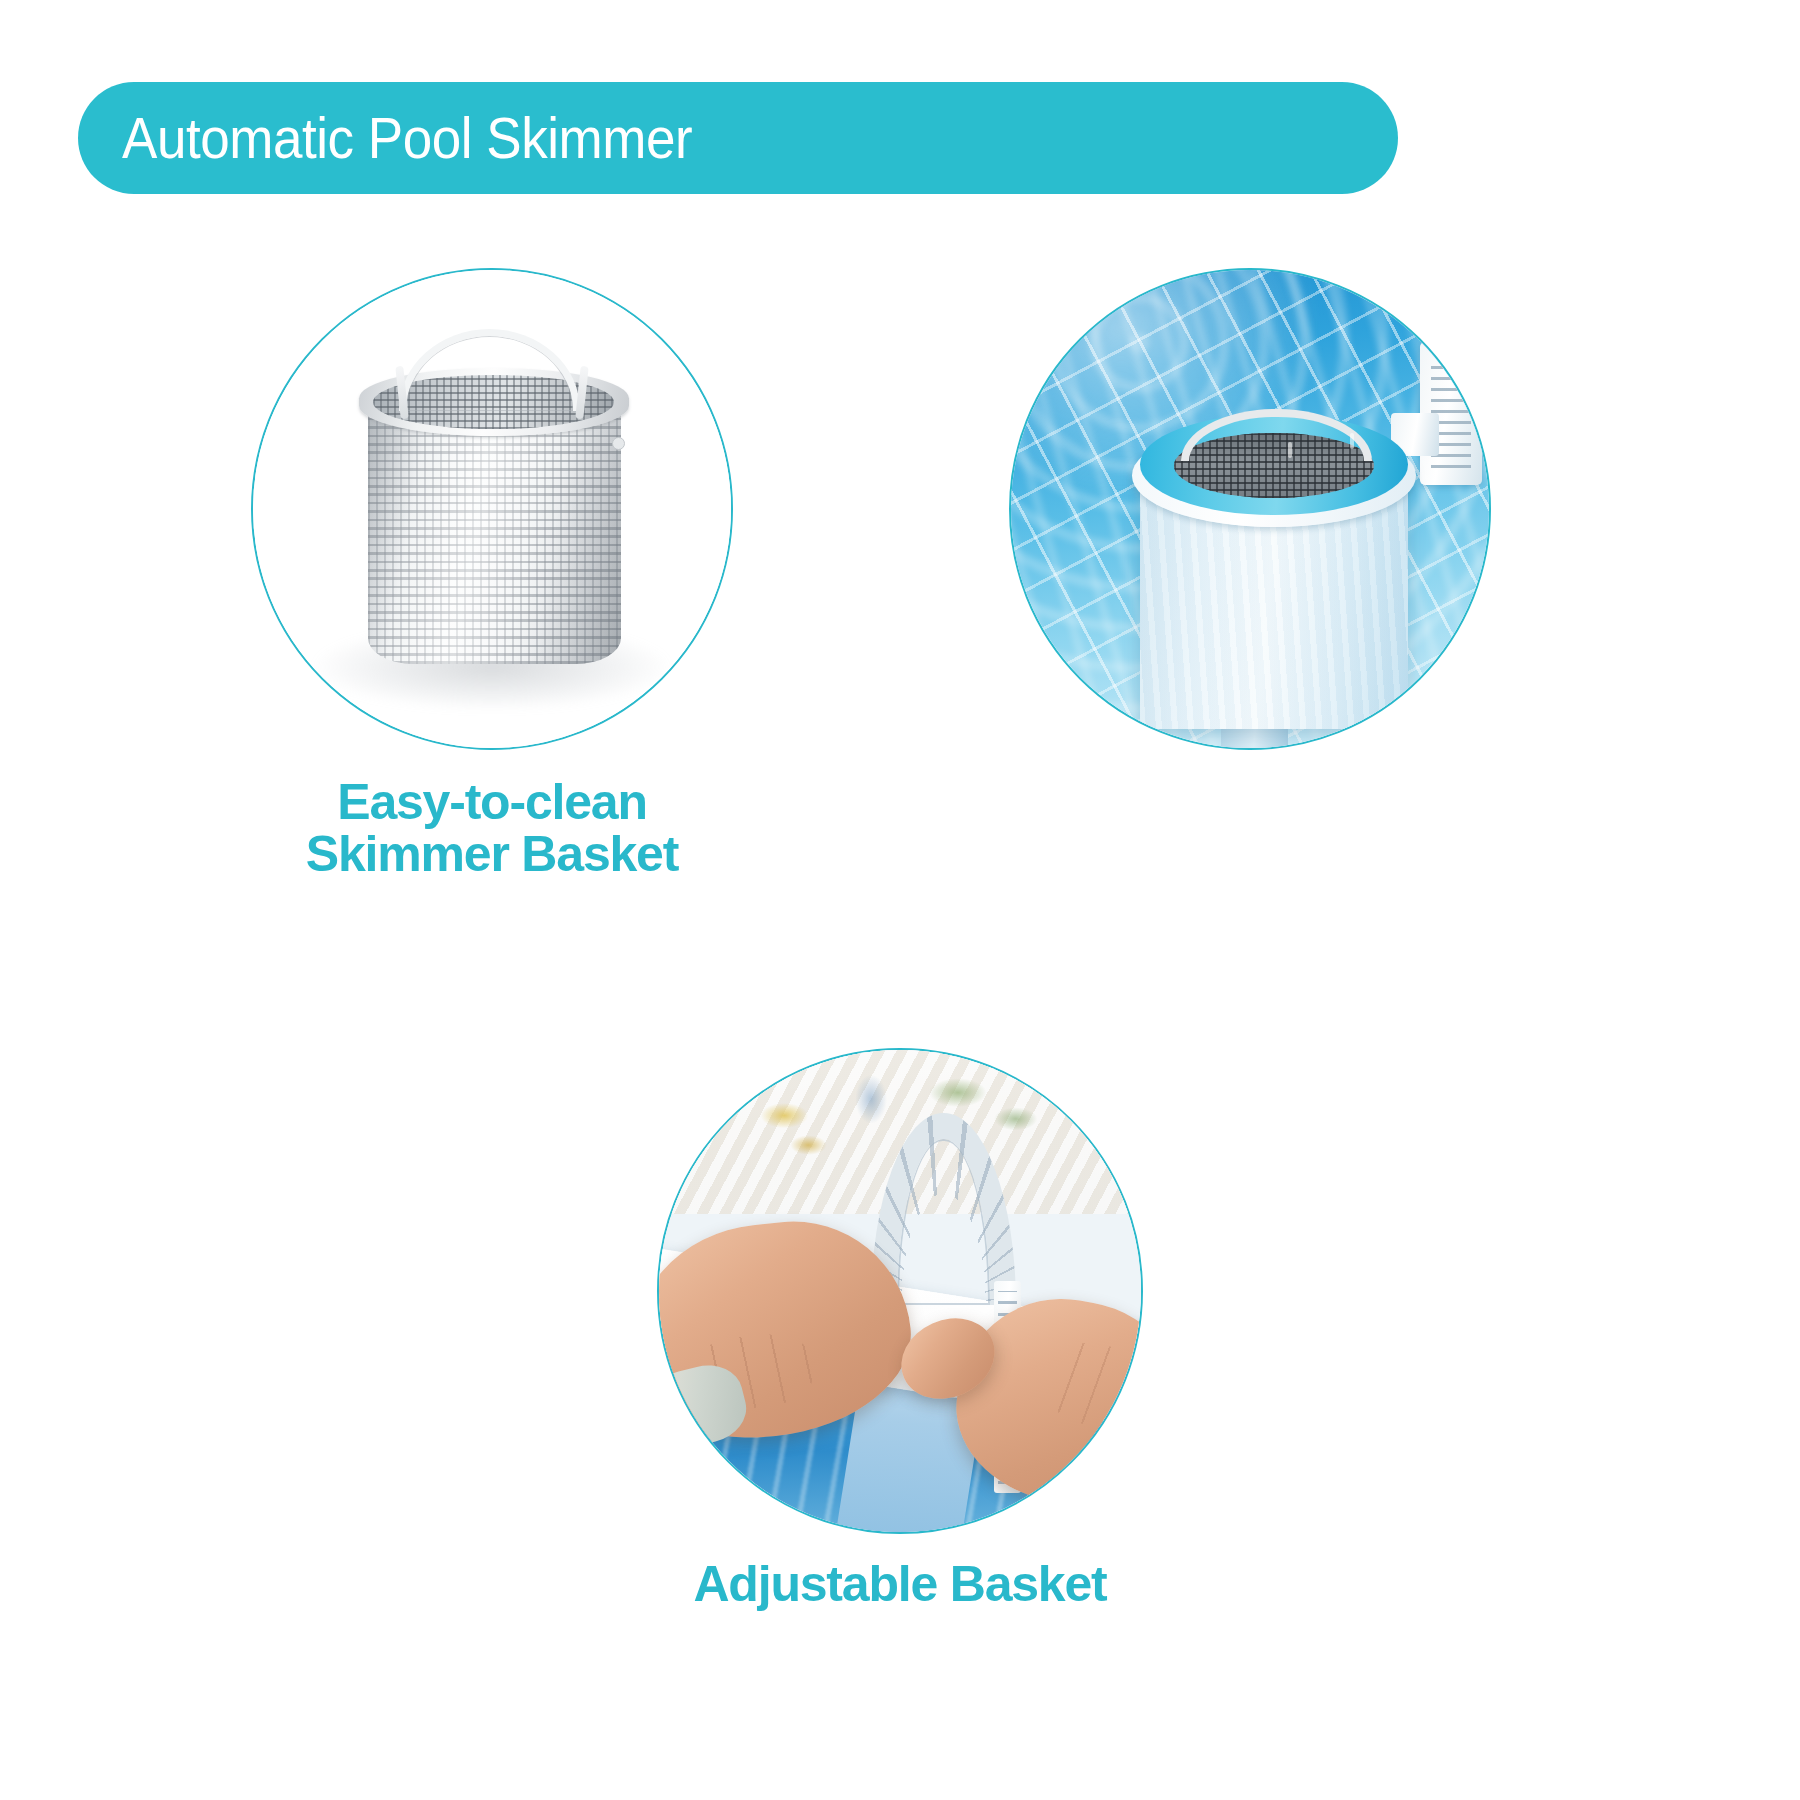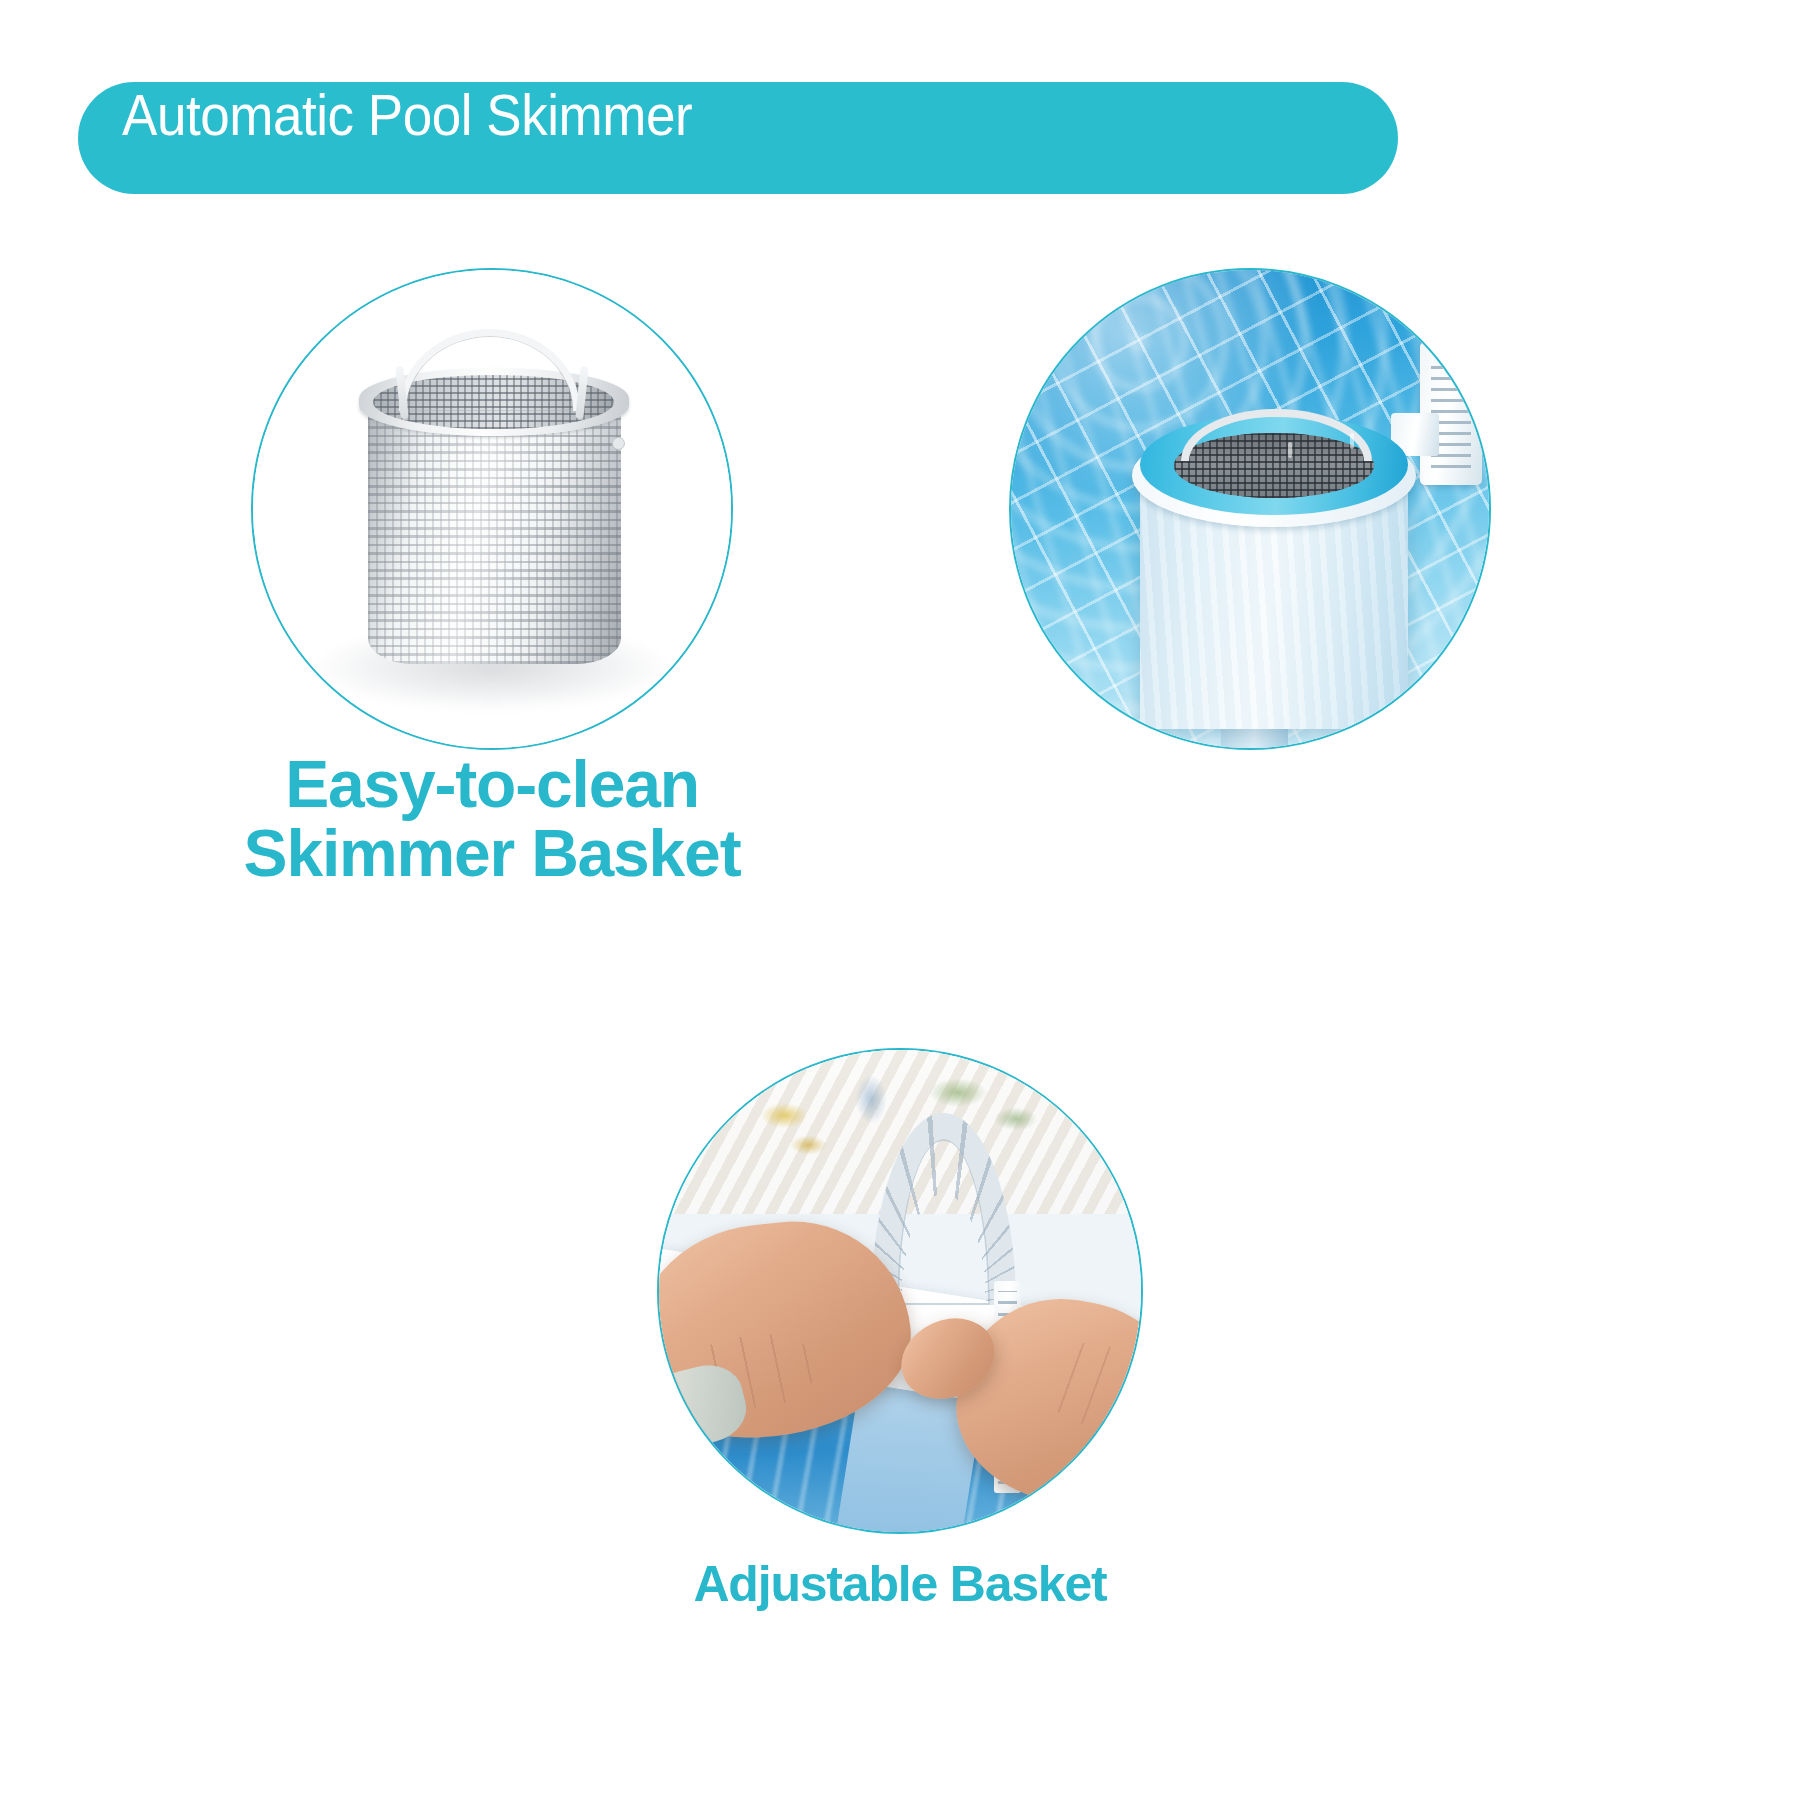--- a/index.html
+++ b/index.html
@@ -11,20 +11,21 @@
   }
 
   
   #header-banner{
     position:absolute;
     left:78px; top:82px;
     width:1320px; height:112px;
     background:#2ABDCE;
     border-radius:56px;
     display:flex;
+    align-items:center;
     padding-left:44px;
     gap:22px;
   }
   #banner-title{
     color:#ffffff;
     font-size:57px;
     font-weight:400;
     letter-spacing:-0.5px;
     white-space:nowrap;
     font-family:"Liberation Sans", sans-serif;
@@ -66,21 +67,22 @@
     text-align:center;
     color:#29B8CB;
     font-weight:700;
     line-height:1.04;
   }
 
   
   #cell-basket{ left:242px; top:268px; width:500px; }
   #photo-basket{ width:482px; height:482px; margin:0 auto; }
   #caption-basket{
-    font-size:66px;
+    margin-top:26px;
+    font-size:50px;
     letter-spacing:-1.2px;
     font-family:"Liberation Sans", sans-serif;
   }
 
   
   #cell-plastic{ left:940px; top:268px; width:620px; }
   #photo-plastic{ width:482px; height:482px; margin:0 auto; }
   #caption-plastic{
     margin-top:26px;
     font-size:48px;

